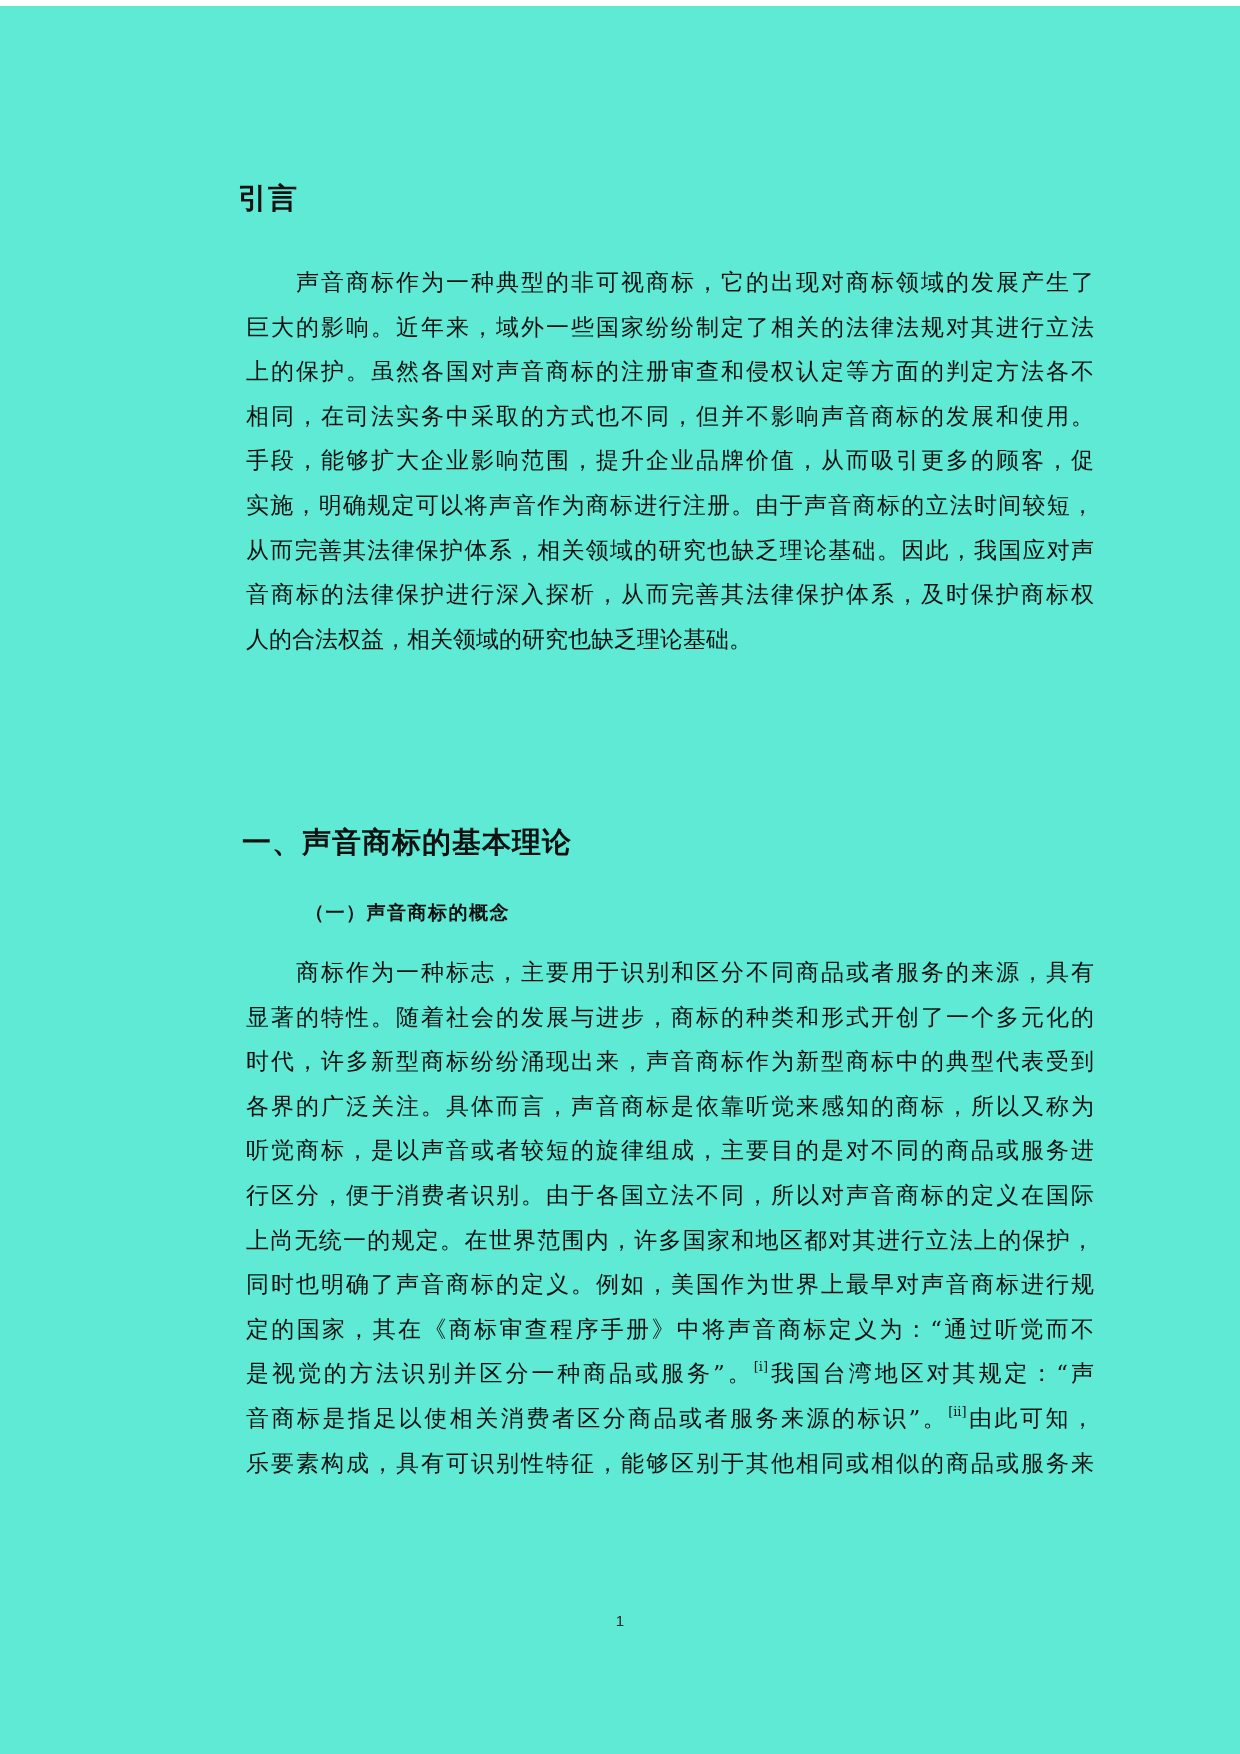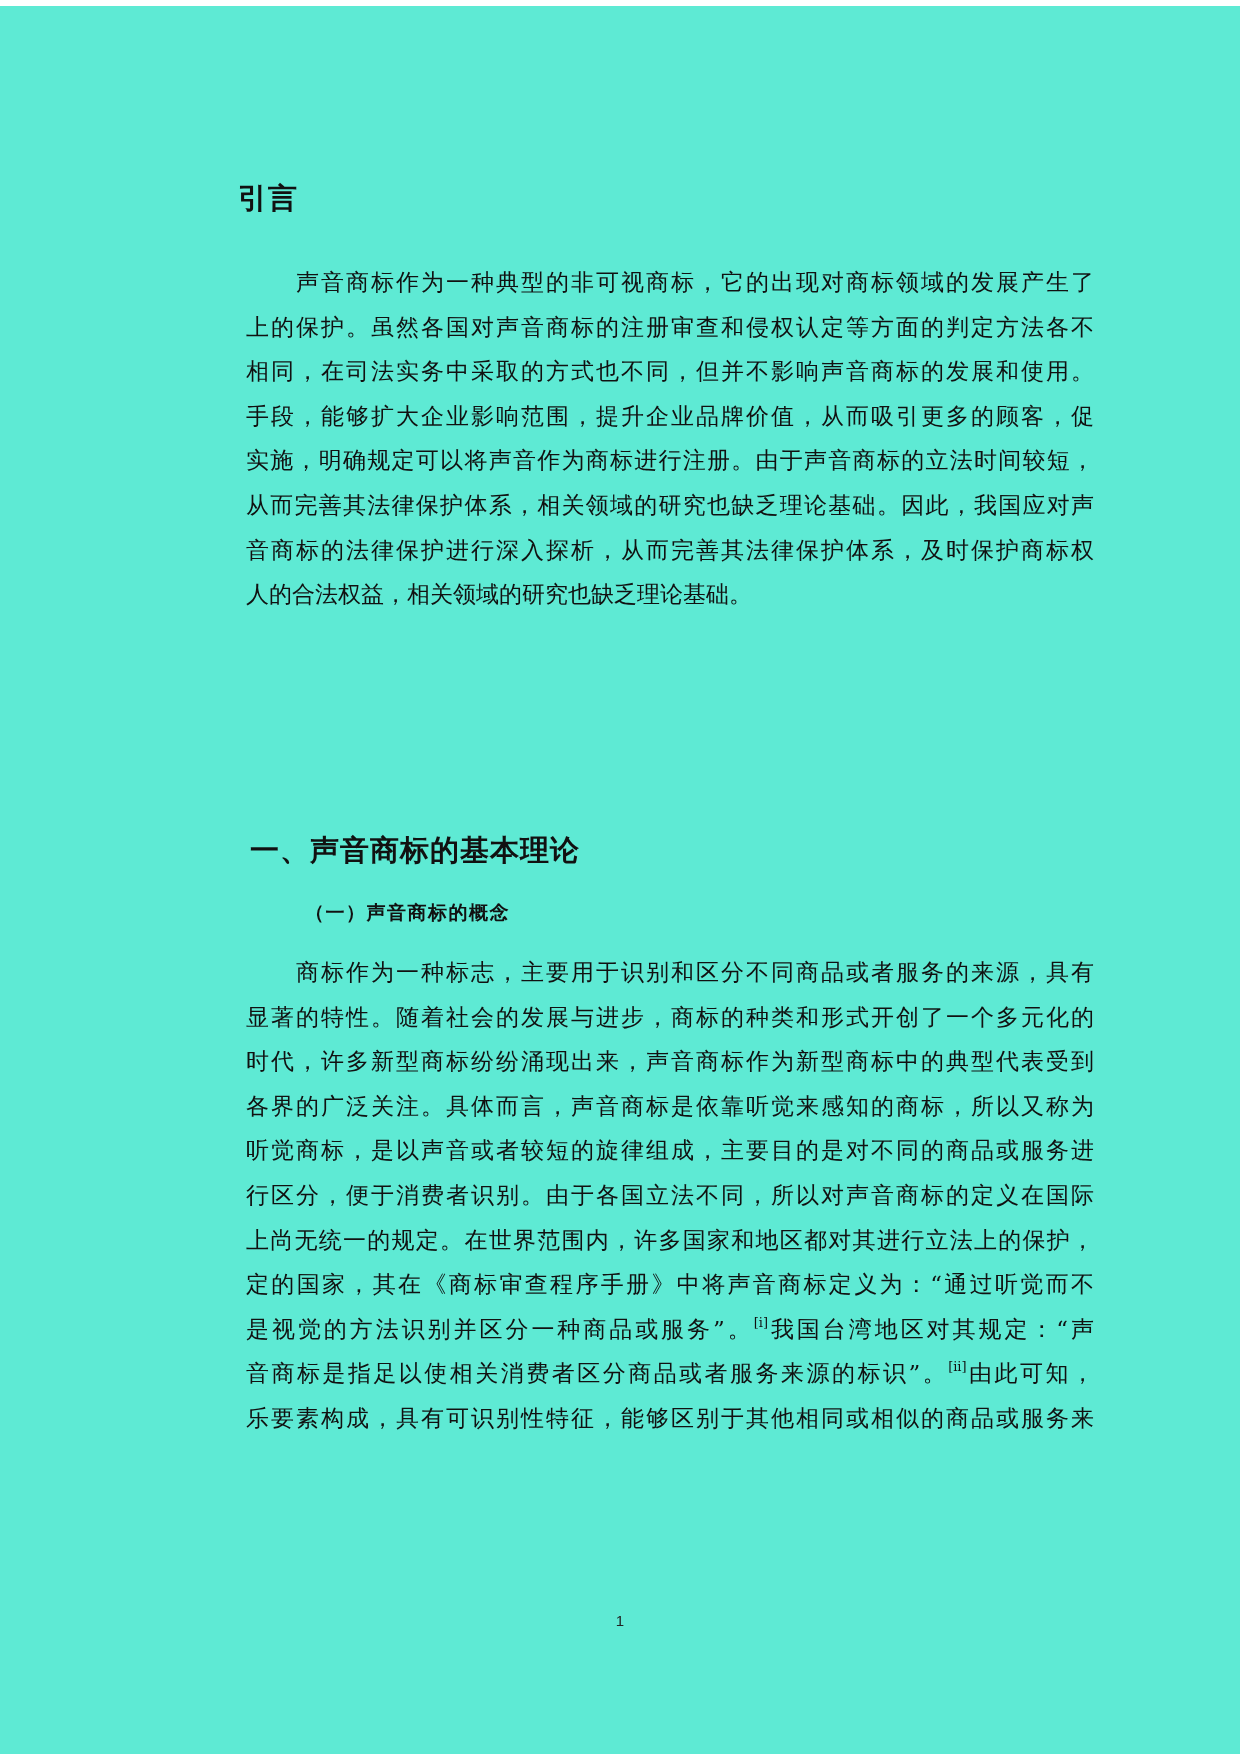--- a/index.html
+++ b/index.html
@@ -3,21 +3,21 @@
 <meta charset="utf-8">
 <style>
   html, body { margin: 0; padding: 0; background: #ffffff; }
   body { width: 1240px; height: 1754px; position: relative; overflow: hidden;
          font-family: "DejaVu Serif", "Liberation Serif", serif; color: #111111; }
   .page { position: absolute; left: 0; top: 6px; width: 1240px; height: 1754px; background: #5eead4; }
   .content { position: absolute; left: 238px; top: 0; width: 848px; }
   .h-intro { position: absolute; left: 0; top: 172px; font-family: "DejaVu Sans", sans-serif;
              font-weight: bold; font-size: 29px; line-height: 40px; margin: 0; letter-spacing: 1px; }
   .h1 { position: absolute; left: 0; top: 810px; font-family: "DejaVu Sans", sans-serif;
-        font-weight: bold; font-size: 29px; line-height: 44px; margin: 12px; letter-spacing: 1px; white-space: nowrap; }
+        font-weight: bold; font-size: 29px; line-height: 44px; margin: 4px; letter-spacing: 1px; white-space: nowrap; }
   .h2 { position: absolute; left: 67px; top: 886px; font-family: "DejaVu Sans", sans-serif;
         font-weight: bold; font-size: 19px; line-height: 40px; margin: 0; letter-spacing: 1.5px; white-space: nowrap; }
   .para { position: absolute; left: 0; width: 848px; margin: 8px; }
   .para .line { display: block; height: 44.6px; line-height: 44.6px; font-size: 23px;
                 text-align: justify; text-align-last: justify; white-space: nowrap; overflow: visible; }
   .para .line.last { text-align-last: left; }
   .para .line.indent { padding-left: 50px; }
   .p1 { top: 246px; }
   .p2 { top: 936px; }
   sup.ref { font-size: 13px; vertical-align: 10px; line-height: 0; }
@@ -27,40 +27,42 @@
 </head>
 <body>
 
 <div class="page">
   <div class="content">
 
     <h1 class="h-intro">引言</h1>
 
     <div class="para p1">
       <span class="line indent">声音商标作为一种典型的非可视商标，它的出现对商标领域的发展产生了</span>
+      <span class="line">巨大的影响。近年来，域外一些国家纷纷制定了相关的法律法规对其进行立法</span>
       <span class="line">上的保护。虽然各国对声音商标的注册审查和侵权认定等方面的判定方法各不</span>
       <span class="line">相同，在司法实务中采取的方式也不同，但并不影响声音商标的发展和使用。</span>
       <span class="line">手段，能够扩大企业影响范围，提升企业品牌价值，从而吸引更多的顾客，促</span>
       <span class="line">实施，明确规定可以将声音作为商标进行注册。由于声音商标的立法时间较短，</span>
       <span class="line">从而完善其法律保护体系，相关领域的研究也缺乏理论基础。因此，我国应对声</span>
       <span class="line">音商标的法律保护进行深入探析，从而完善其法律保护体系，及时保护商标权</span>
       <span class="line last">人的合法权益，相关领域的研究也缺乏理论基础。</span>
     </div>
 
     <h2 class="h1">一、声音商标的基本理论</h2>
     <h3 class="h2">（一）声音商标的概念</h3>
 
     <div class="para p2">
       <span class="line indent">商标作为一种标志，主要用于识别和区分不同商品或者服务的来源，具有</span>
       <span class="line">显著的特性。随着社会的发展与进步，商标的种类和形式开创了一个多元化的</span>
       <span class="line">时代，许多新型商标纷纷涌现出来，声音商标作为新型商标中的典型代表受到</span>
       <span class="line">各界的广泛关注。具体而言，声音商标是依靠听觉来感知的商标，所以又称为</span>
       <span class="line">听觉商标，是以声音或者较短的旋律组成，主要目的是对不同的商品或服务进</span>
       <span class="line">行区分，便于消费者识别。由于各国立法不同，所以对声音商标的定义在国际</span>
       <span class="line">上尚无统一的规定。在世界范围内，许多国家和地区都对其进行立法上的保护，</span>
+      <span class="line">同时也明确了声音商标的定义。例如，美国作为世界上最早对声音商标进行规</span>
       <span class="line">定的国家，其在《商标审查程序手册》中将声音商标定义为：“通过听觉而不</span>
       <span class="line"><span>是视觉的方法识别并区分一种商品或服务”。</span><sup class="ref">[i]</sup><span>我国台湾地区对其规定：“声</span></span>
       <span class="line"><span>音商标是指足以使相关消费者区分商品或者服务来源的标识”。</span><sup class="ref">[ii]</sup><span>由此可知，</span></span>
       <span class="line">乐要素构成，具有可识别性特征，能够区别于其他相同或相似的商品或服务来</span>
     </div>
   </div>
 
   <div class="page-number">1</div>
 </div>
 

